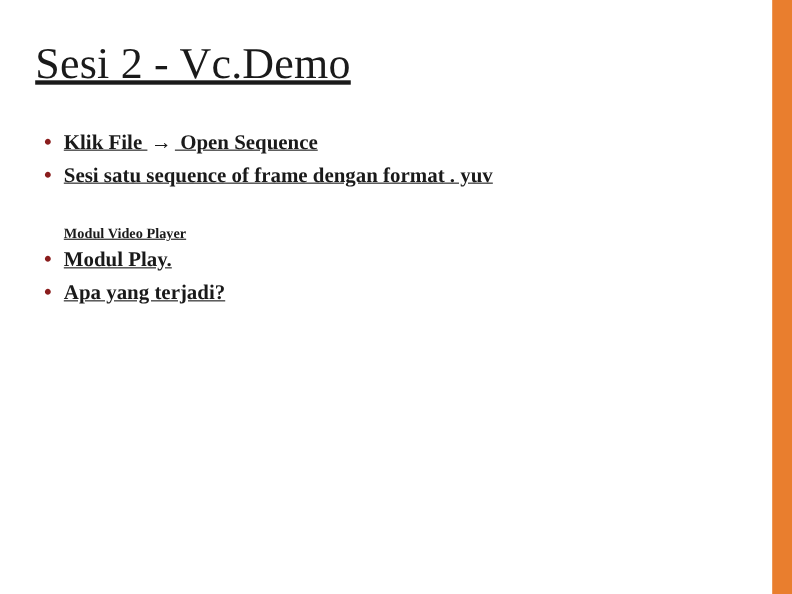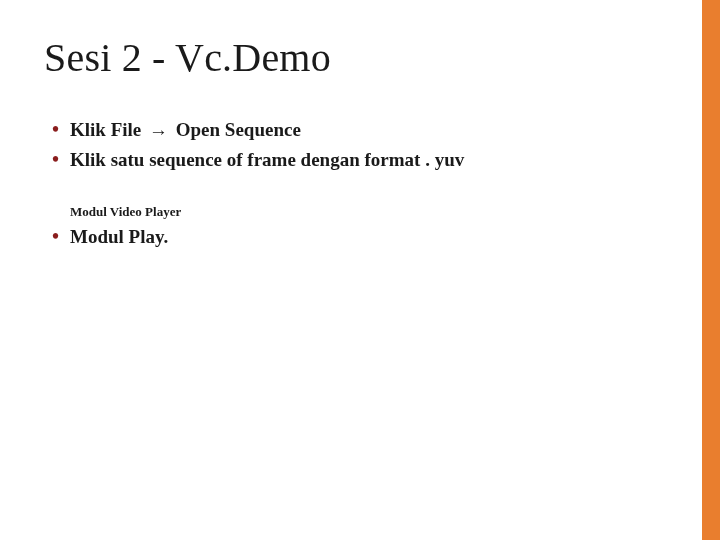--- a/index.html
+++ b/index.html
@@ -15,22 +15,23 @@
   }
   .accent-bar {
     position: absolute;
     right: 0;
     top: 0;
     width: 18px;
     height: 540px;
     background: #e97e2e;
   }
   .slide {
-    padding: 34px 44px 0 44px;
+    padding: 34px 44px 0 32px;
     box-sizing: border-box;
+    text-decoration: underline;
   }
   .title {
     font-size: 40px;
     font-weight: 400;
     letter-spacing: 0.2px;
     margin: 0 0 36px 0;
     color: #1a1a1a;
   }
   ul.b-list {
     list-style: none;
@@ -73,27 +74,30 @@
 
 <div class="slide">
 
   <h1 class="title">Sesi 2 - Vc.Demo</h1>
 
   <ul class="b-list">
     <li>
       <span>Klik File </span><span class="arrow">→</span><span> Open Sequence</span>
     </li>
     <li>
-      <span>Klik satu sequence of frame dengan format . yuv</span>
+      <span>Sesi satu sequence of frame dengan format . yuv</span>
     </li>
   </ul>
 
   <div class="block-gap"></div>
 
   <div class="subhead">Modul Video Player</div>
 
   <ul class="b-list">
     <li>
       <span>Modul Play.</span>
     </li>
+    <li>
+      <span>Apa yang terjadi?</span>
+    </li>
   </ul>
 
 </div>
 
 </body></html>

